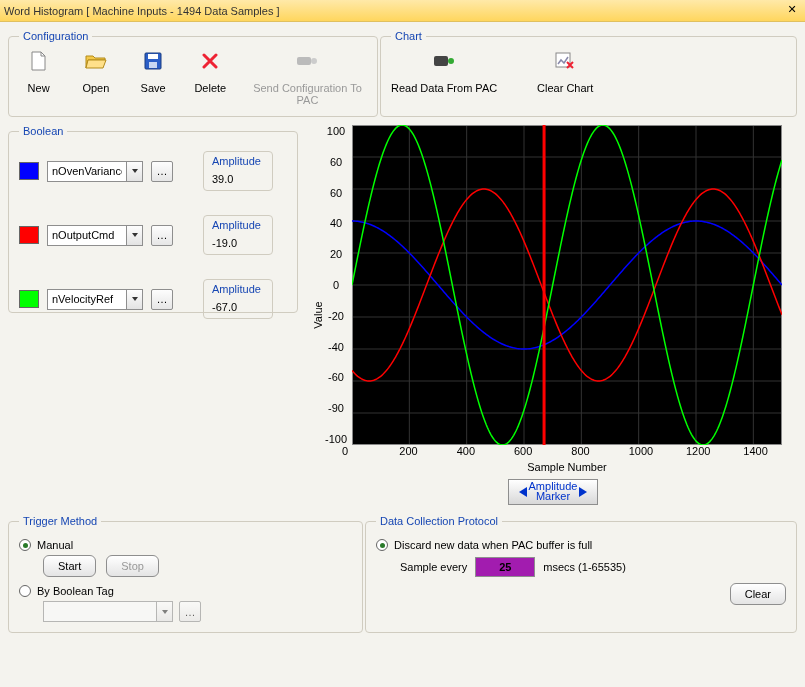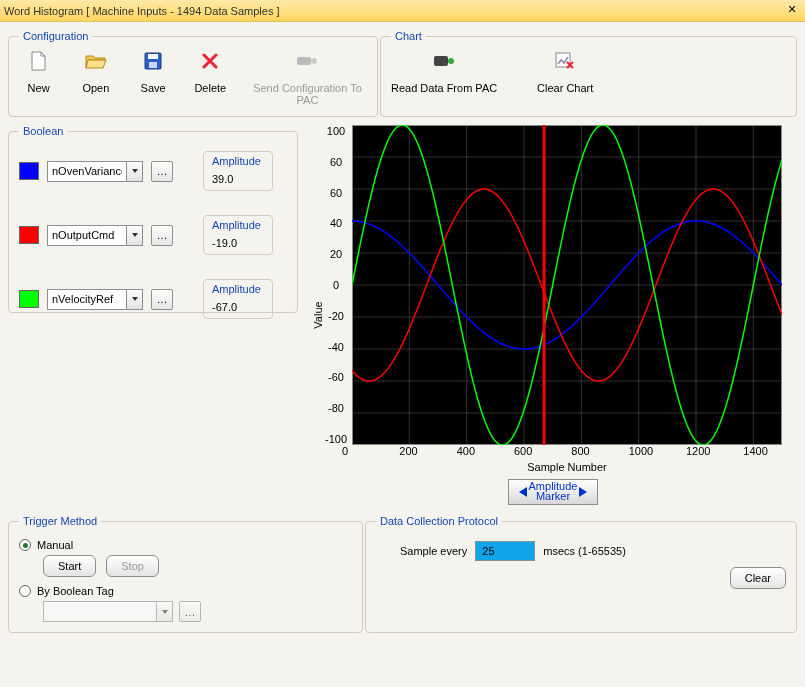--- a/index.html
+++ b/index.html
@@ -34,21 +34,21 @@
 .marker-btn { margin: 6px auto 0; width: 90px; height: 26px; border: 1px solid #8e8e8e; background: linear-gradient(#fff,#d8d8d8); display: flex; align-items: center; justify-content: center; gap: 2px; cursor: pointer; }
 .marker-btn .tri { width: 0; height: 0; border-top: 5px solid transparent; border-bottom: 5px solid transparent; }
 .marker-btn .tri.l { border-right: 8px solid #0033cc; }
 .marker-btn .tri.r { border-left: 8px solid #0033cc; }
 .marker-btn .mtxt { color: #0033cc; font-size: 9px; line-height: 9px; text-align: center; }
 .btn { height: 22px; padding: 0 14px; background: linear-gradient(#fff,#e4e4e4); border: 1px solid #8e8e8e; border-radius: 6px; cursor: pointer; }
 .btn.disabled { color: #999; cursor: default; }
 .radio-row { display: flex; align-items: center; gap: 6px; margin: 4px 0; }
 .radio { width: 12px; height: 12px; border: 1px solid #666; border-radius: 50%; display: flex; align-items: center; justify-content: center; cursor: pointer; background: #fff; }
 .radio.sel:after { content: ""; width: 5px; height: 5px; background: #2a7a2a; border-radius: 50%; display: block; }
-.textin { border: 1px solid #8e8e8e; height: 20px; text-align: left; padding: 0 6px; width: 60px; background: #0ea5e9; }
+.textin { border: 1px solid #8e8e8e; height: 20px; text-align: center; padding: 0 6px; width: 60px; background: #a21caf; font-weight: bold; }
 .helpwrap { display: flex; justify-content: flex-end; margin-top: 6px; }
 .dropdown-chevron { width:0;height:0;border-left:3px solid transparent;border-right:3px solid transparent;border-top:4px solid #333; }
 </style>
 </head>
 <body>
 
 <div class="titlebar">
   <span class="title">Word Histogram [ Machine Inputs - 1494 Data Samples ]</span>
   <span class="close">✕</span>
 </div>
@@ -194,21 +194,21 @@
             <div id="yticks" style="display:flex;flex-direction:column;justify-content:space-between;height:320px;text-align:center;padding-right:4px;width:28px">
                 <span>100</span>
                 <span>60</span>
                 <span>60</span>
                 <span>40</span>
                 <span>20</span>
                 <span>0</span>
                 <span>-20</span>
                 <span>-40</span>
                 <span>-60</span>
-                <span>-80</span>
+                <span>-90</span>
                 <span>-100</span>
               </div>
             <svg id="chartsvg" class="chart-svg" width="430" height="320" viewBox="0 0 430 320">
                 <line x1="0" y1="320" x2="430" y2="320" stroke="#333"></line>
                 <line x1="0" y1="288" x2="430" y2="288" stroke="#333"></line>
                 <line x1="0" y1="256" x2="430" y2="256" stroke="#333"></line>
                 <line x1="0" y1="224" x2="430" y2="224" stroke="#333"></line>
                 <line x1="0" y1="192" x2="430" y2="192" stroke="#333"></line>
                 <line x1="0" y1="160" x2="430" y2="160" stroke="#333"></line>
                 <line x1="0" y1="128" x2="430" y2="128" stroke="#333"></line>
@@ -273,20 +273,24 @@
           <div class="dd">
               <div class="dropdown-chevron"></div>
             </div>
         </div>
         <div class="dotbtn" style="opacity:0.6">…</div>
       </div>
     </fieldset>
 
     <fieldset style="flex:1">
       <legend>Data Collection Protocol</legend>
+      <div class="radio-row">
+        <div class="radio sel"></div>
+        <span>Discard new data when PAC buffer is full</span>
+      </div>
       <div style="display:flex;align-items:center;gap:8px;margin:6px 0 0 24px">
         <span>Sample every</span>
         <input class="textin" value="25" style="">
         <span>msecs (1-65535)</span>
       </div>
       <div class="helpwrap">
         <button class="btn">Clear</button>
       </div>
     </fieldset>
   </div>

